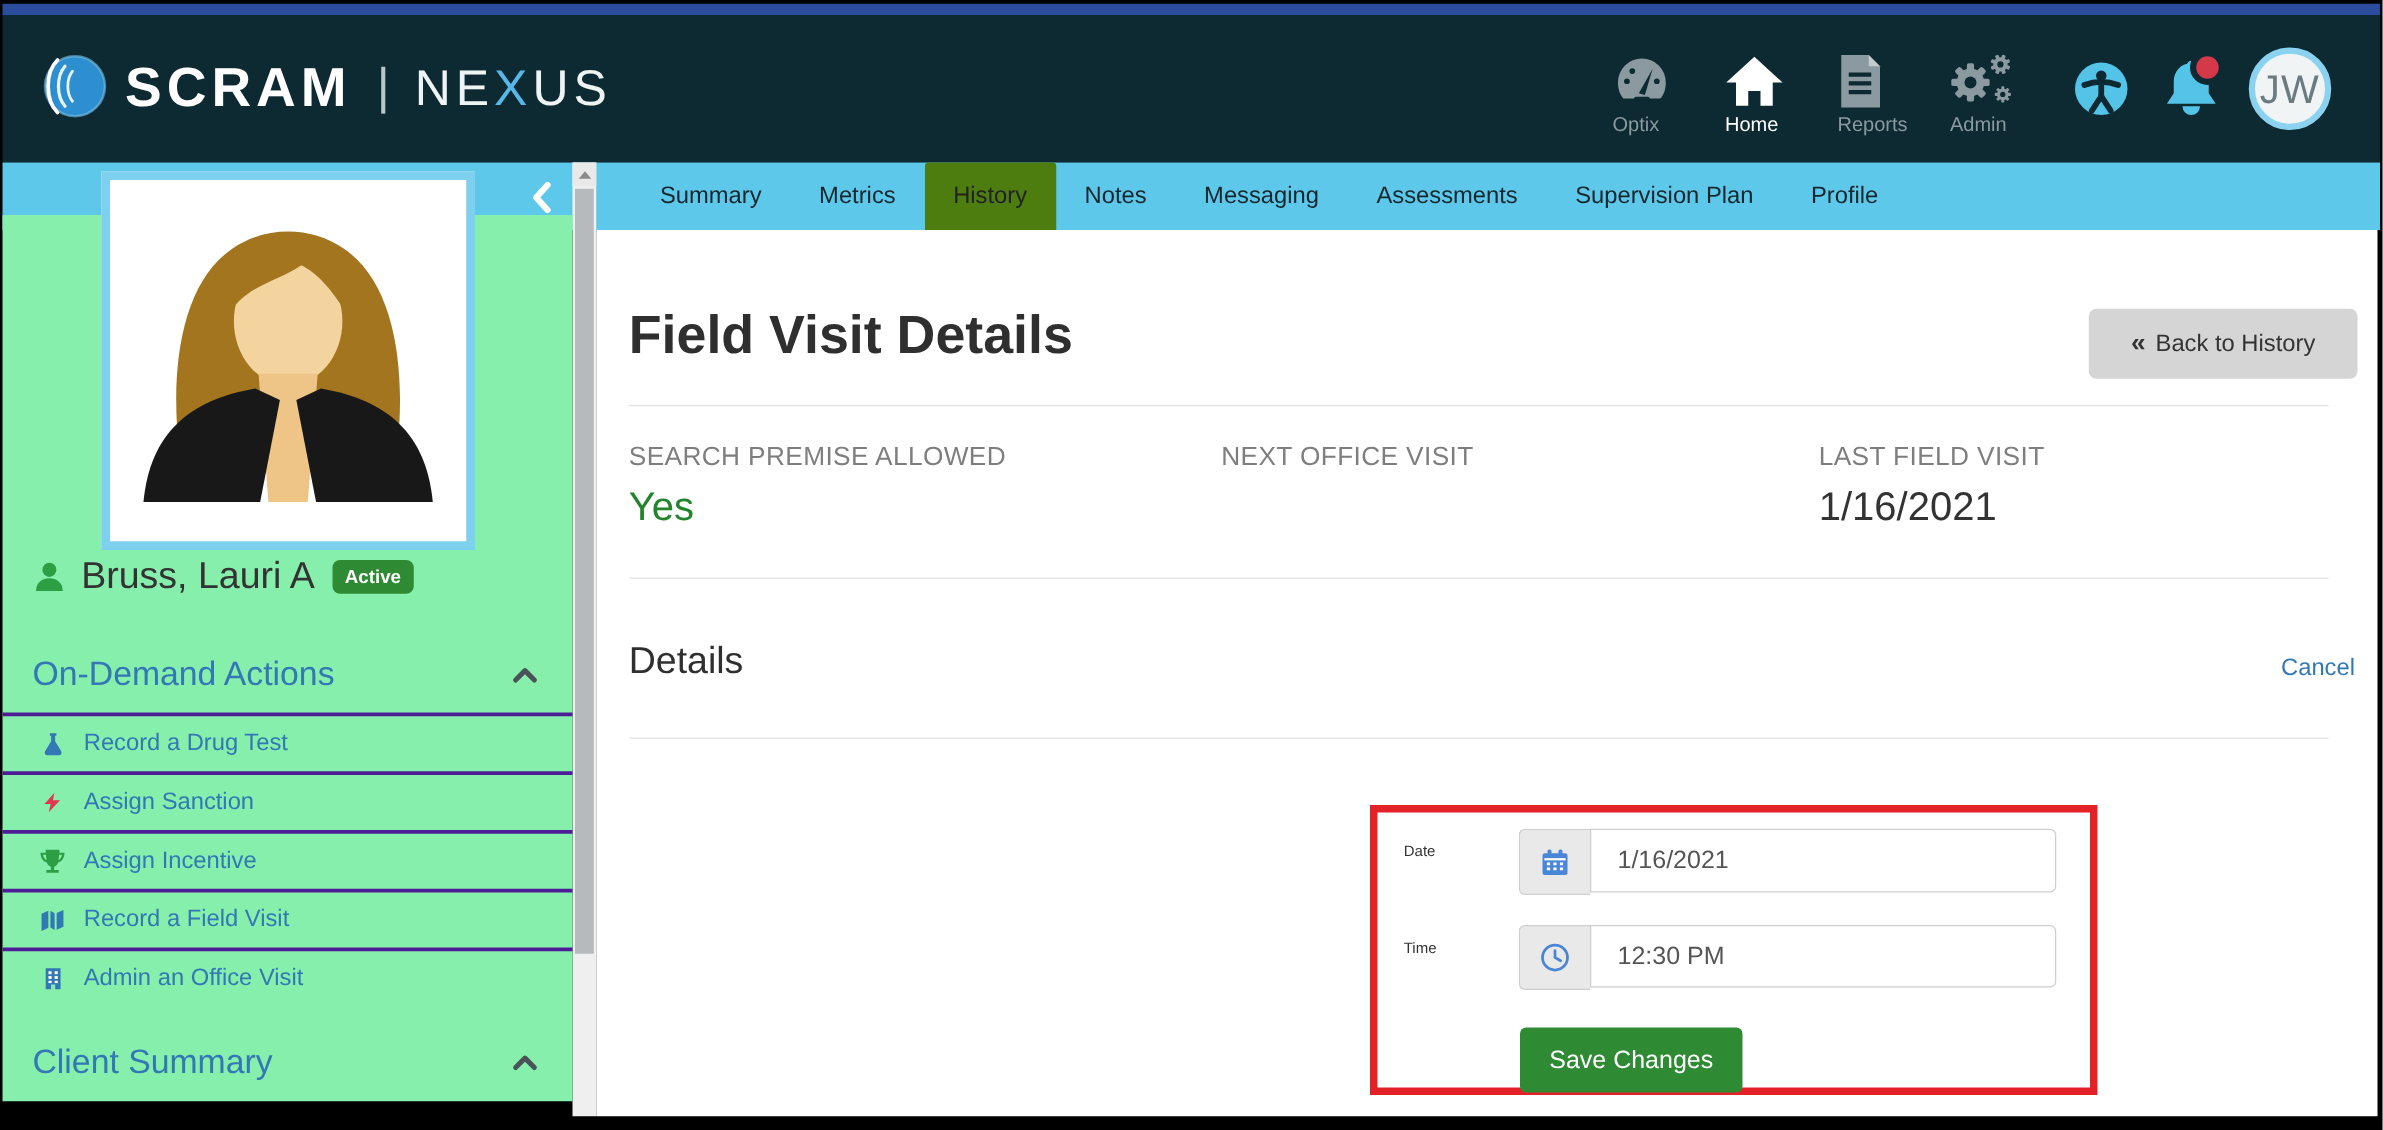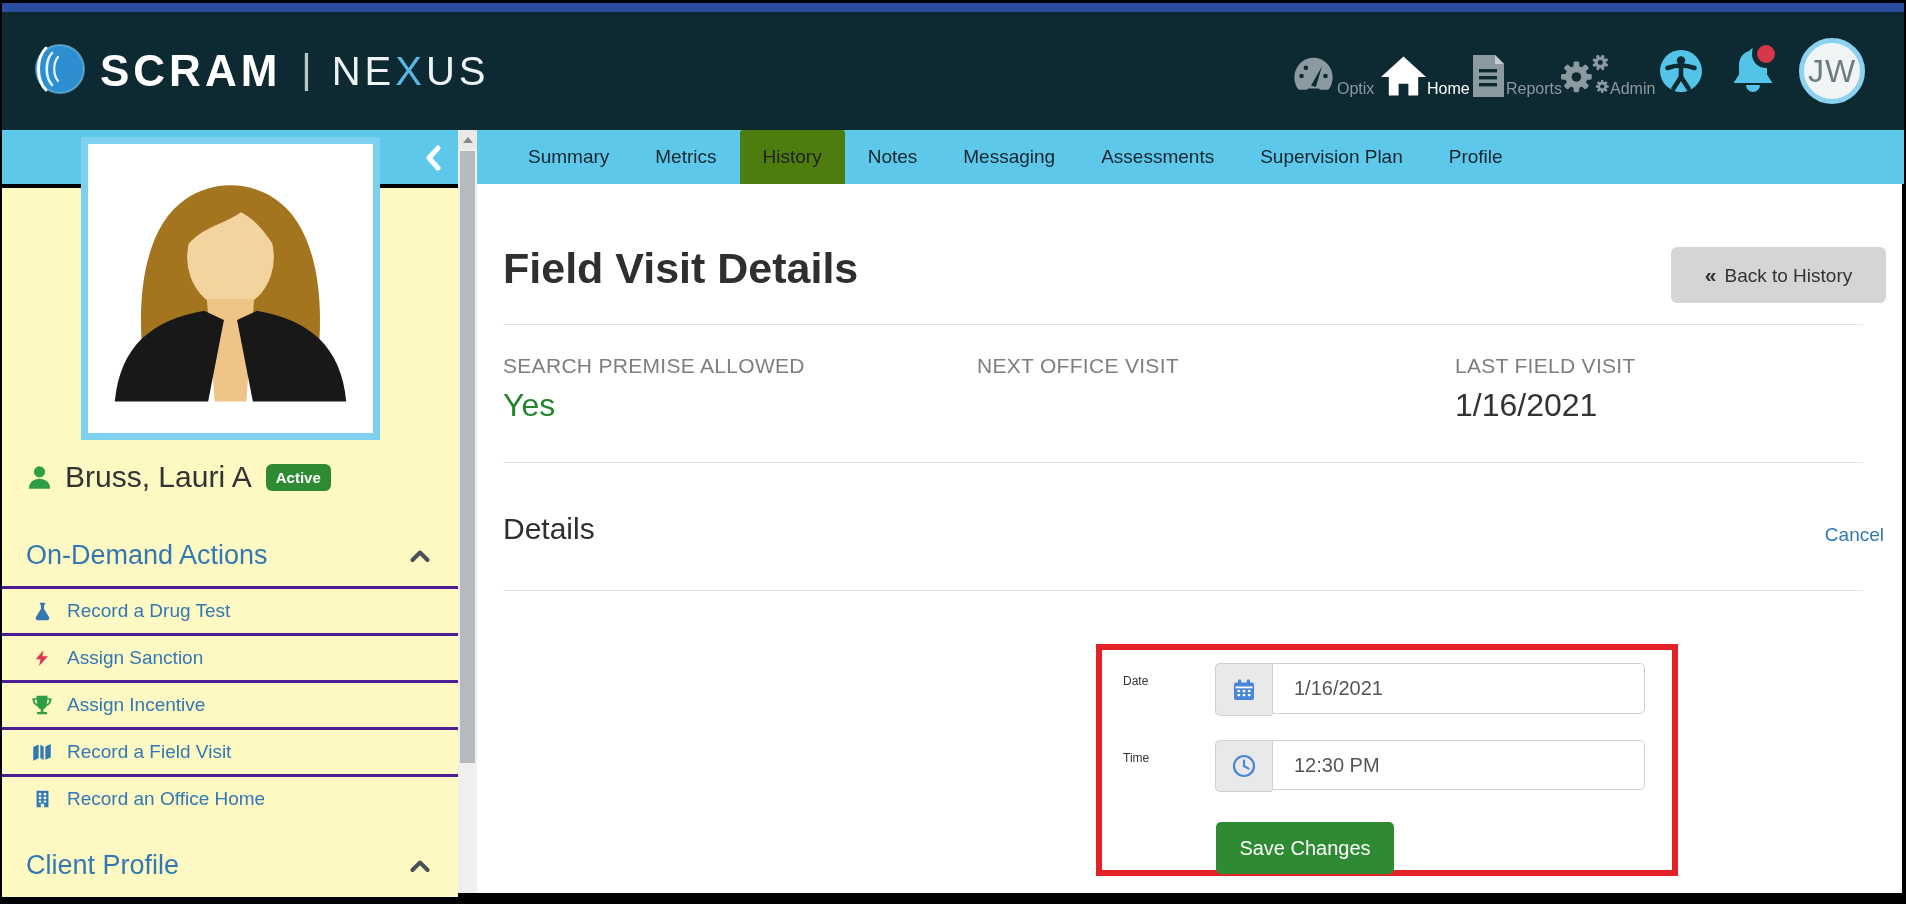--- a/index.html
+++ b/index.html
@@ -10,21 +10,21 @@
   .top-strip { position:absolute; left:2px; top:3px; width:1902px; height:9px; background:#2a4d9e; }
   .appbar { position:absolute; left:2px; top:12px; width:1902px; height:118px; background:#0d2931; display:flex; align-items:center; }
   .logo { display:flex; align-items:center; margin-left:28px; cursor:pointer; }
   .logo-globe { margin-right:12px; }
   .logo-scram { font-size:44px; font-weight:bold; color:#ffffff; letter-spacing:4px; }
   .logo-pipe { font-size:40px; font-weight:200; color:#b9c6ca; margin:0 20px 4px 20px; }
   .logo-nexus { font-size:40px; font-weight:300; color:#eef3f4; letter-spacing:4px; }
   .logo-nexus .nx-x { color:#57b7e6; }
 
   .nav { margin-left:auto; margin-right:34px; display:flex; align-items:center; gap:6px; }
-  .nav-item { width:84px; display:flex; align-items:flex-end; color:#8b9aa0; cursor:pointer; padding-top:6px; }
+  .nav-item { width:84px; display:flex; flex-direction:column; align-items:flex-start; color:#8b9aa0; cursor:pointer; padding-top:6px; }
   .nav-item .nav-icn { height:48px; display:flex; align-items:flex-end; justify-content:center; }
   .nav-item .nav-label { font-size:16px; margin-top:5px; }
   .nav-item.active { color:#ffffff; }
   .round-item { width:62px; display:flex; justify-content:center; align-items:center; cursor:pointer; position:relative; }
   .bell-wrap { width:70px; position:relative; display:flex; justify-content:center; cursor:pointer; }
   .bell-dot { position:absolute; top:-6px; right:8px; width:28px; height:28px; border-radius:50%; background:#d53848; border:5px solid #0d2931; }
   .avatar { width:66px; height:66px; border-radius:50%; background:#f0f4f4; border:5px solid #8ad2ef; color:#6b7b82; font-size:32px; display:flex; align-items:center; justify-content:center; cursor:pointer; letter-spacing:1px; }
 
   
   .band { position:absolute; left:2px; top:130px; width:1902px; height:54px; background:#5ec8ea; }
@@ -33,21 +33,21 @@
   .tab { padding:0 23px; line-height:54px; font-size:19px; color:#14262e; cursor:pointer; white-space:nowrap; }
   .tab.active { background:#4d7c0f; color:#222222; border-radius:3px 3px 0 0; }
 
   
   .scrollbar { position:absolute; left:458px; top:130px; width:19px; height:763px; background:#efefef; }
   .sb-up { position:absolute; top:0; left:0; width:19px; height:19px; background:#e9e9e9; cursor:pointer; }
   .sb-up:after { content:""; position:absolute; left:4.5px; top:7px; border-left:5px solid transparent; border-right:5px solid transparent; border-bottom:6px solid #8a8a8a; }
   .sb-thumb { position:absolute; top:21px; left:2px; width:15px; height:612px; background:#b6babd; cursor:pointer; }
 
   
-  .sidebar { position:absolute; left:2px; top:188px; width:456px; height:709px; background:#fef9c3; }
+  .sidebar { position:absolute; left:2px; top:172px; width:456px; height:709px; background:#86efac; }
   .photo { position:absolute; left:81px; top:137px; width:299px; height:303px; background:#ffffff; border:7px solid #7ed0ef; padding:11px; z-index:5; }
   .photo svg { width:100%; height:100%; display:block; }
   .client-row { position:absolute; left:24px; top:272px; display:flex; align-items:center; }
   .client-name { font-size:30px; color:#333333; margin-left:12px; }
   .status-badge { margin-left:14px; background:#2e8b33; color:#ffffff; font-size:15px; font-weight:bold; padding:5px 10px; border-radius:6px; }
   .side-head { position:absolute; left:24px; right:28px; display:flex; align-items:center; justify-content:space-between; cursor:pointer; }
   .side-head .sh-title { font-size:27px; color:#3178b5; }
   .side-list { position:absolute; left:0; top:398px; width:456px; list-style:none; }
   .side-item { height:47px; display:flex; align-items:center; border-top:3px solid #4c1d95; padding-left:28px; cursor:pointer; }
   .side-item .si-label { font-size:19px; color:#3178b5; margin-left:13px; }
@@ -277,26 +277,26 @@
             <g fill="#fcfcfc">
               <rect x="7.3" y="4.4" width="3.2" height="3"></rect>
                 <rect x="13.5" y="4.4" width="3.2" height="3"></rect>
               <rect x="7.3" y="9.2" width="3.2" height="3"></rect>
                 <rect x="13.5" y="9.2" width="3.2" height="3"></rect>
               <rect x="7.3" y="14" width="3.2" height="2.4"></rect>
                 <rect x="13.5" y="14" width="3.2" height="2.4"></rect>
             </g>
           </svg>
         </span>
-        <span class="si-label">Record an Office Home</span>
+        <span class="si-label">Admin an Office Visit</span>
       </li>
     </ul>
 
     <div class="side-head" style="top:662px;">
-      <span class="sh-title">Client Profile</span>
+      <span class="sh-title">Client Summary</span>
       <svg width="20" height="14" viewBox="0 0 20 14">
         <polyline points="2.5,11 10,3.5 17.5,11" stroke="#4a5258" stroke-width="4" fill="none" stroke-linecap="round" stroke-linejoin="round"></polyline>
       </svg>
     </div>
   </div>
 
   <div class="photo">
     <svg viewBox="0 0 100 100" preserveAspectRatio="xMidYMid meet">
       <rect width="100" height="100" fill="#ffffff"></rect>
       <path d="M19 90 C13 62 15 28 33 16 C43 9 57 9 67 16 C85 28 87 62 81 90 C70 83 65 76 63 66 L37 66 C35 76 30 83 19 90 z" fill="#a3751f"></path>

